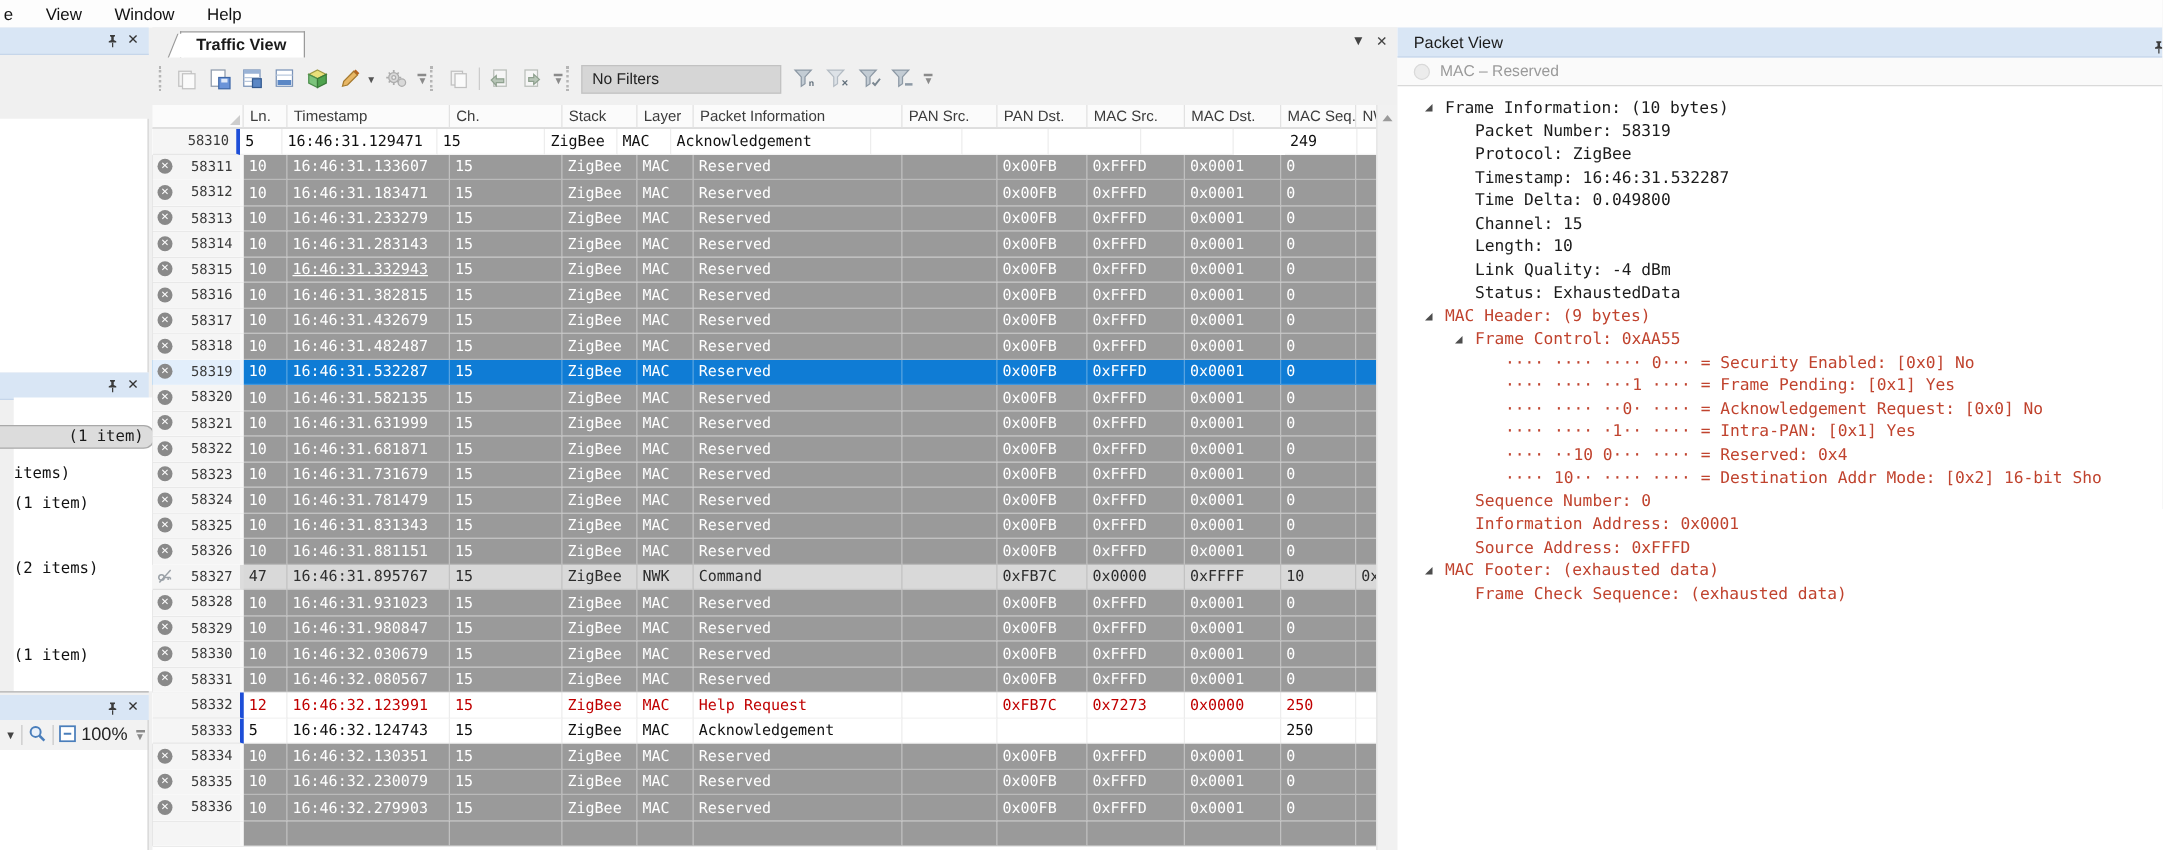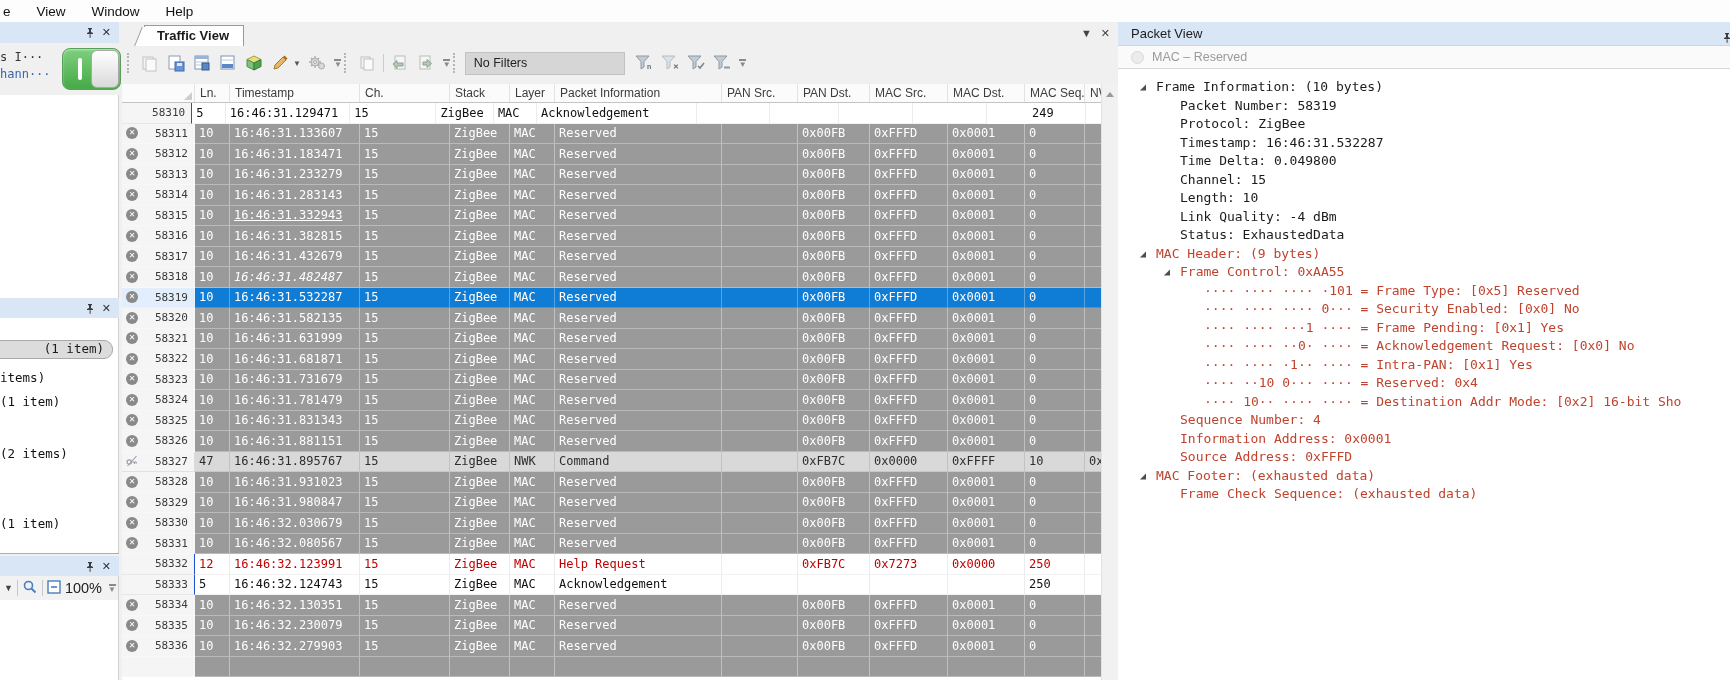--- a/index.html
+++ b/index.html
@@ -16,21 +16,21 @@
   .lp-head .xbtn{position:absolute;right:8px;top:3px;font-size:11px;color:#333;line-height:14px;}
   #p1b{position:absolute;left:0;top:43px;width:119px;height:52px;background:#f0f0f0;}
   #p1b .ln1{position:absolute;left:0;top:7px;font:12px "DejaVu Sans Mono",monospace;color:#333;}
   #p1b .ln2{position:absolute;left:0;top:24px;font:12px "DejaVu Sans Mono",monospace;color:#3a66a8;}
   #toggle{position:absolute;left:62px;top:5px;width:57px;height:40px;border-radius:8px;
           background:linear-gradient(#7ed07e,#46a946);border:1px solid #58a058;box-shadow:inset 0 1px 2px rgba(255,255,255,.5);}
   #toggle .bar{position:absolute;left:15px;top:9px;width:4px;height:22px;background:#fff;border-radius:2px;}
   #toggle .knob{position:absolute;right:1px;top:1px;width:26px;height:36px;border-radius:6px;
           background:linear-gradient(#ffffff,#d9d9d9);border:1px solid #a8a8a8;}
   #p1w{position:absolute;left:0;top:95px;width:118px;height:203px;background:#fff;border-right:1px solid #cfcfcf;}
-  #p2b{position:absolute;left:0;top:318px;width:118px;height:235px;background:#fff;border-right:1px solid #cfcfcf;}
+  #p2b{position:absolute;left:11px;top:318px;width:118px;height:235px;background:#fff;border-right:1px solid #cfcfcf;}
   .exp-item{position:absolute;left:0;font:12.5px "DejaVu Sans Mono",monospace;color:#111;white-space:nowrap;}
   .exp-badge{position:absolute;left:-12px;top:22px;width:125px;height:19px;line-height:19px;
              background:#dcdcdc;border:1px solid #a9a9a9;border-radius:0 9px 9px 0;
              font:12.5px "DejaVu Sans Mono",monospace;text-align:right;padding-right:8px;box-sizing:border-box;}
   #lsep{position:absolute;left:0;top:553px;width:119px;height:1px;background:#aeaeae;}
   #p3t{position:absolute;left:0;top:576px;width:118px;height:24px;background:#f2f2f2;border-right:1px solid #cfcfcf;
        display:flex;align-items:center;}
   #p3b{position:absolute;left:0;top:600px;width:118px;height:80px;background:#fff;border-right:1px solid #cfcfcf;}
   .mini-sep{width:1px;height:16px;background:#c8c8c8;margin:0 4px;}
   .zoom-pct{font-size:14.5px;color:#222;margin-left:4px;}
@@ -63,21 +63,21 @@
   .td{box-sizing:border-box;display:flex;align-items:center;padding-left:4px;white-space:nowrap;overflow:hidden;
       font:12px "DejaVu Sans Mono",monospace;border-right:1px solid rgba(0,0,0,.07);border-bottom:1px solid rgba(0,0,0,.05);}
   .trow.gray{background:#9a9a9a;color:#fff;}
   .trow.gray .td{border-right-color:rgba(255,255,255,.38);border-bottom-color:rgba(255,255,255,.32);}
   .trow.selected{background:#0f7cd5;color:#fff;}
   .trow.selected .td{border-right-color:rgba(255,255,255,.30);border-bottom-color:rgba(255,255,255,.2);}
   .trow.light{background:#d9d9d9;color:#2e2e2e;}
   .trow.light .td{border-right-color:rgba(0,0,0,.10);border-bottom-color:rgba(0,0,0,.08);}
   .trow.white{background:#fff;color:#111;}
   .trow.red{background:#fff;color:#c00000;}
-  .td.c0{background:#f5f5f5;color:#3a3a3a;border-right:1px solid #1d4ed8;border-bottom-color:rgba(0,0,0,.06);
+  .td.c0{background:#f5f5f5;color:#3a3a3a;border-right:3px solid #1d4ed8;border-bottom-color:rgba(0,0,0,.06);
          justify-content:flex-end;padding-right:6px;font-size:11px;}
   .trow.selected .td.c0{background:#e2eefb;}
   .err{width:12px;height:12px;border-radius:50%;background:#898989;color:#fff;font-size:8px;line-height:12px;
        text-align:center;margin-right:4px;flex:0 0 auto;font-family:"Liberation Sans",sans-serif;}
   .keyi{margin-right:3px;flex:0 0 auto;display:flex;}
   .rnum{margin-left:auto;}
   #vscroll{position:absolute;top:62px;right:0;width:16px;bottom:0;background:#f1f1f1;border-left:1px solid #e3e3e3;}
   #vscroll .up{position:absolute;top:3px;left:0;width:16px;height:14px;display:flex;align-items:center;justify-content:center;}
   #vscroll .up::before{content:'';width:0;height:0;border-left:4px solid transparent;border-right:4px solid transparent;
        border-bottom:5px solid #9a9a9a;}
@@ -107,28 +107,20 @@
     <span class="menu-item">Help</span>
   </div>
 
   <div class="lp-head" style="top:22px;">
     <span class="pin"><svg width="10" height="12" viewBox="0 0 10 12">
           <path d="M3 1h4v1l-1 .5V5l2 1v1H2V6l2-1V2.5L3 2z" fill="#3c3c3c"></path>
           <rect x="4.6" y="7.2" width="1" height="3.6" fill="#3c3c3c"></rect>
         </svg></span>
     <span class="xbtn">✕</span>
   </div>
-  <div id="p1b">
-    <span class="ln1">s I···</span>
-    <span class="ln2">hann···</span>
-    <div id="toggle">
-      <div class="bar"></div>
-      <div class="knob"></div>
-    </div>
-  </div>
   <div id="p1w"></div>
 
   <div class="lp-head" style="top:298px;">
     <span class="pin"><svg width="10" height="12" viewBox="0 0 10 12">
           <path d="M3 1h4v1l-1 .5V5l2 1v1H2V6l2-1V2.5L3 2z" fill="#3c3c3c"></path>
           <rect x="4.6" y="7.2" width="1" height="3.6" fill="#3c3c3c"></rect>
         </svg></span>
     <span class="xbtn">✕</span>
   </div>
   <div id="p2b">
@@ -450,21 +442,21 @@
           <div class="td c10" style="width: 77px;">0x0001</div>
           <div class="td c11" style="width: 60px;">0</div>
           <div class="td c12" style="width: 17px;"></div>
         </div>
         <div class="trow gray">
           <div class="td c0" style="width: 73px;">
             <span class="err">✕</span>
             <span class="rnum">58318</span>
           </div>
           <div class="td c1" style="width: 35px;">10</div>
-          <div class="td c2" style="width: 130px; font-style: italic;">16:46:31.482487</div>
+          <div class="td c2" style="width: 130px;">16:46:31.482487</div>
           <div class="td c3" style="width: 90px;">15</div>
           <div class="td c4" style="width: 60px;">ZigBee</div>
           <div class="td c5" style="width: 45px;">MAC</div>
           <div class="td c6" style="width: 167px;">Reserved</div>
           <div class="td c7" style="width: 76px;"></div>
           <div class="td c8" style="width: 72px;">0x00FB</div>
           <div class="td c9" style="width: 78px;">0xFFFD</div>
           <div class="td c10" style="width: 77px;">0x0001</div>
           <div class="td c11" style="width: 60px;">0</div>
           <div class="td c12" style="width: 17px;"></div>
@@ -837,28 +829,27 @@
         <div class="tl l1 k"><span>Packet Number: 58319</span></div>
         <div class="tl l1 k"><span>Protocol: ZigBee</span></div>
         <div class="tl l1 k"><span>Timestamp: 16:46:31.532287</span></div>
         <div class="tl l1 k"><span>Time Delta: 0.049800</span></div>
         <div class="tl l1 k"><span>Channel: 15</span></div>
         <div class="tl l1 k"><span>Length: 10</span></div>
         <div class="tl l1 k"><span>Link Quality: -4 dBm</span></div>
         <div class="tl l1 k"><span>Status: ExhaustedData</span></div>
         <div class="tl l0 r"><span class="exp" style="left: 22px;">◢</span><span>MAC Header: (9 bytes)</span></div>
         <div class="tl l1 r"><span class="exp" style="left: 46px;">◢</span><span>Frame Control: 0xAA55</span></div>
-        <div class="tl l2 r"><span>···· ···· ···· ·101 = Frame Type: [0x5] Reserved</span></div>
         <div class="tl l2 r"><span>···· ···· ···· 0··· = Security Enabled: [0x0] No</span></div>
         <div class="tl l2 r"><span>···· ···· ···1 ···· = Frame Pending: [0x1] Yes</span></div>
         <div class="tl l2 r"><span>···· ···· ··0· ···· = Acknowledgement Request: [0x0] No</span></div>
         <div class="tl l2 r"><span>···· ···· ·1·· ···· = Intra-PAN: [0x1] Yes</span></div>
         <div class="tl l2 r"><span>···· ··10 0··· ···· = Reserved: 0x4</span></div>
         <div class="tl l2 r"><span>···· 10·· ···· ···· = Destination Addr Mode: [0x2] 16-bit Sho</span></div>
-        <div class="tl l1 r"><span>Sequence Number: 4</span></div>
+        <div class="tl l1 r"><span>Sequence Number: 0</span></div>
         <div class="tl l1 r"><span>Information Address: 0x0001</span></div>
         <div class="tl l1 r"><span>Source Address: 0xFFFD</span></div>
         <div class="tl l0 r"><span class="exp" style="left: 22px;">◢</span><span>MAC Footer: (exhausted data)</span></div>
         <div class="tl l1 r"><span>Frame Check Sequence: (exhausted data)</span></div>
       </div>
   </div>
 
 </div>
 
 </body></html>

